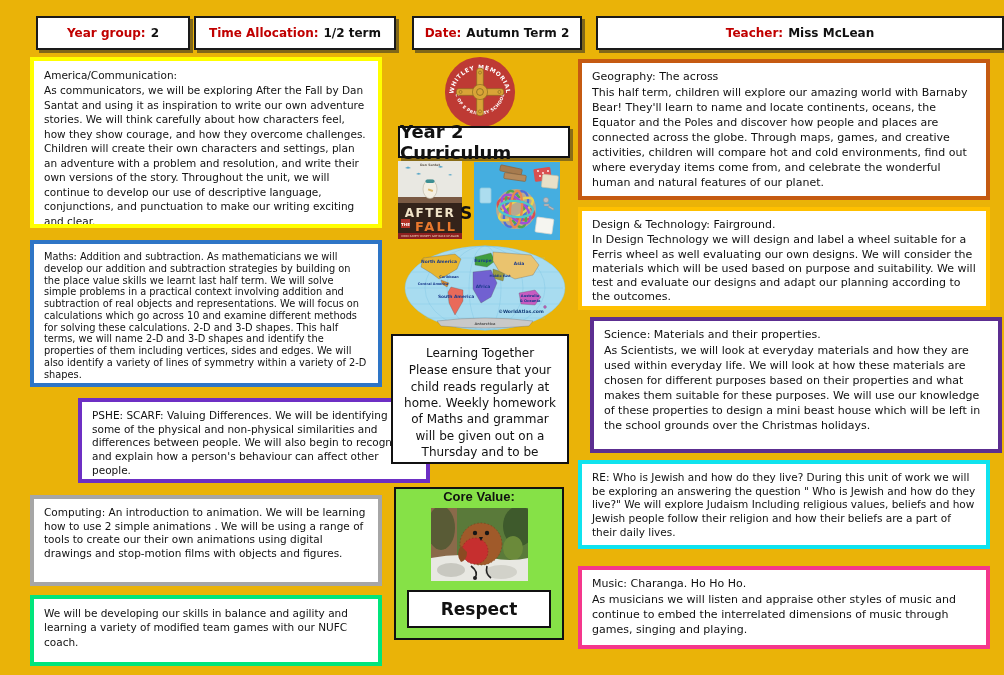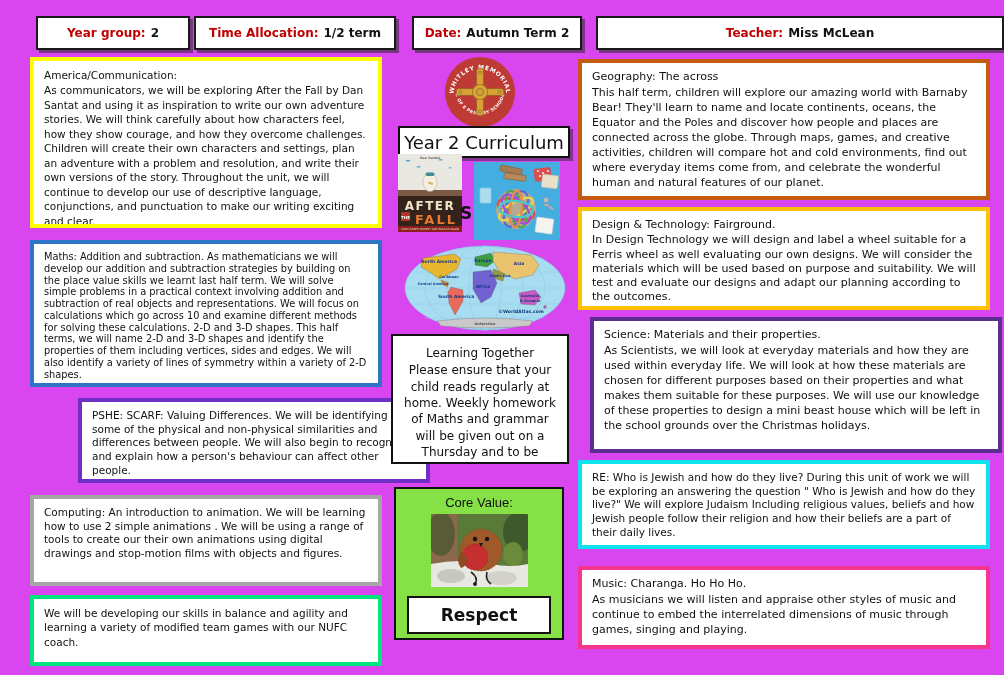--- a/index.html
+++ b/index.html
@@ -1,38 +1,38 @@
 <!DOCTYPE html>
 <html><head>
 <meta charset="utf-8">
 <style>
   html,body{margin:0;padding:0;background:#fff;}
-  #canvas{position:relative;width:1004px;height:675px;background:#d946ef;
+  #canvas{position:relative;width:1004px;height:675px;background:#eab308;
           font-family:"DejaVu Sans",sans-serif;color:#111;}
   .hbox{position:absolute;top:16px;height:30px;border:2px solid #1a1a1a;background:#fff;
         box-shadow:3px 3px 0 rgba(40,40,40,.55);display:flex;align-items:center;justify-content:center;
         font-size:12px;font-weight:bold;white-space:nowrap;overflow:hidden;}
   .hlabel{margin-right:5px;}
   .sbox{position:absolute;border:4px solid #000;background:#fff;padding:7px 10px;
         overflow:hidden;box-sizing:border-box;}
   .sbox .heading{margin:0 0 1px 0;}
   .sbox.left{font-size:10.5px;line-height:1.38;}
   .sbox.right{font-size:11px;line-height:1.36;}
   .sbox.tight{font-size:9.8px;line-height:1.2;}
   .sbox.small{font-size:10.5px;line-height:1.3;}
   .titlebox{position:absolute;left:398px;top:126px;width:168px;height:28px;border:2px solid #111;
         background:#fff;box-shadow:3px 3px 0 rgba(40,40,40,.5);display:flex;align-items:center;
-        justify-content:center;font-size:18px;font-weight:normal;}
+        justify-content:center;font-size:18px;font-weight:bold;}
   .ltbox{position:absolute;left:391px;top:334px;width:178px;height:130px;border:2px solid #111;
         background:#fff;padding:9px 7px;box-sizing:border-box;text-align:center;
         font-size:12px;line-height:1.36;overflow:hidden;}
   .ltbox .lt-title{margin-bottom:1px;}
   .cvbox{position:absolute;left:394px;top:487px;width:170px;height:153px;border:2px solid #111;
         box-sizing:border-box;text-align:center;overflow:hidden;}
-  .cv-label{font-family:"Liberation Sans",sans-serif;font-weight:normal;font-size:13px;margin-top:6px;}
+  .cv-label{font-family:"Liberation Sans",sans-serif;font-weight:bold;font-size:13px;margin-top:0;}
   .cv-photo{margin-top:4px;}
   .cv-valuebox{margin:5px auto 0;width:140px;height:34px;border:2px solid #111;background:#fff;
         display:flex;align-items:center;justify-content:center;font-size:17px;font-weight:bold;}
   .imgwrap{position:absolute;overflow:hidden;}
   .stray{position:absolute;left:460px;top:203px;font-size:17px;font-weight:bold;}
   svg text{font-family:"DejaVu Sans",sans-serif;}
 </style>
 </head>
 <body>
 
@@ -121,21 +121,21 @@
         <circle cx="38" cy="17.5" r="1.6" fill="none" stroke="#8A6A20" stroke-width="0.7"></circle>
         <circle cx="38" cy="58.5" r="1.6" fill="none" stroke="#8A6A20" stroke-width="0.7"></circle>
         <circle cx="17.5" cy="38" r="1.6" fill="none" stroke="#8A6A20" stroke-width="0.7"></circle>
         <circle cx="58.5" cy="38" r="1.6" fill="none" stroke="#8A6A20" stroke-width="0.7"></circle>
       </g>
     </svg>
   </div>
 
   <div class="titlebox">Year 2 Curriculum</div>
 
-  <div class="imgwrap" style="left:398px;top:154px;width:64px;height:78px">
+  <div class="imgwrap" style="left:398px;top:161px;width:64px;height:78px">
     <svg width="64" height="78" viewBox="0 0 64 78">
       <rect width="64" height="42" fill="#E9E8E2"></rect>
       <g fill="#5BA8C9">
         <path d="M7 7 l3 -1.5 l3 1.5 l-3 0.8 z"></path>
         <path d="M18 13 l2.6 -1.3 l2.6 1.3 l-2.6 0.7 z"></path>
         <path d="M40 6 l2.6 -1.3 l2.6 1.3 l-2.6 0.7 z"></path>
         <path d="M50 14 l2.2 -1.1 l2.2 1.1 l-2.2 0.6 z"></path>
       </g>
       <rect y="36" width="64" height="6" fill="#7A5A44"></rect>
       <g>

